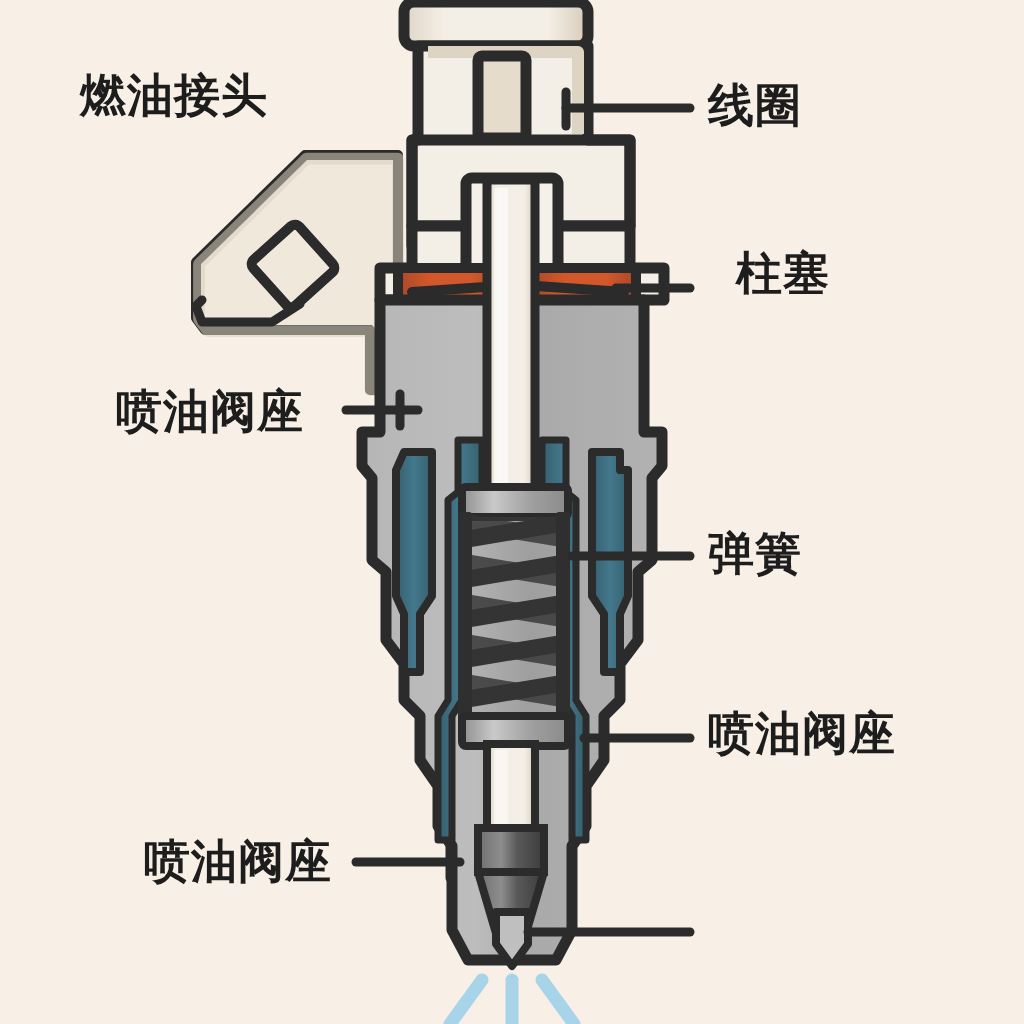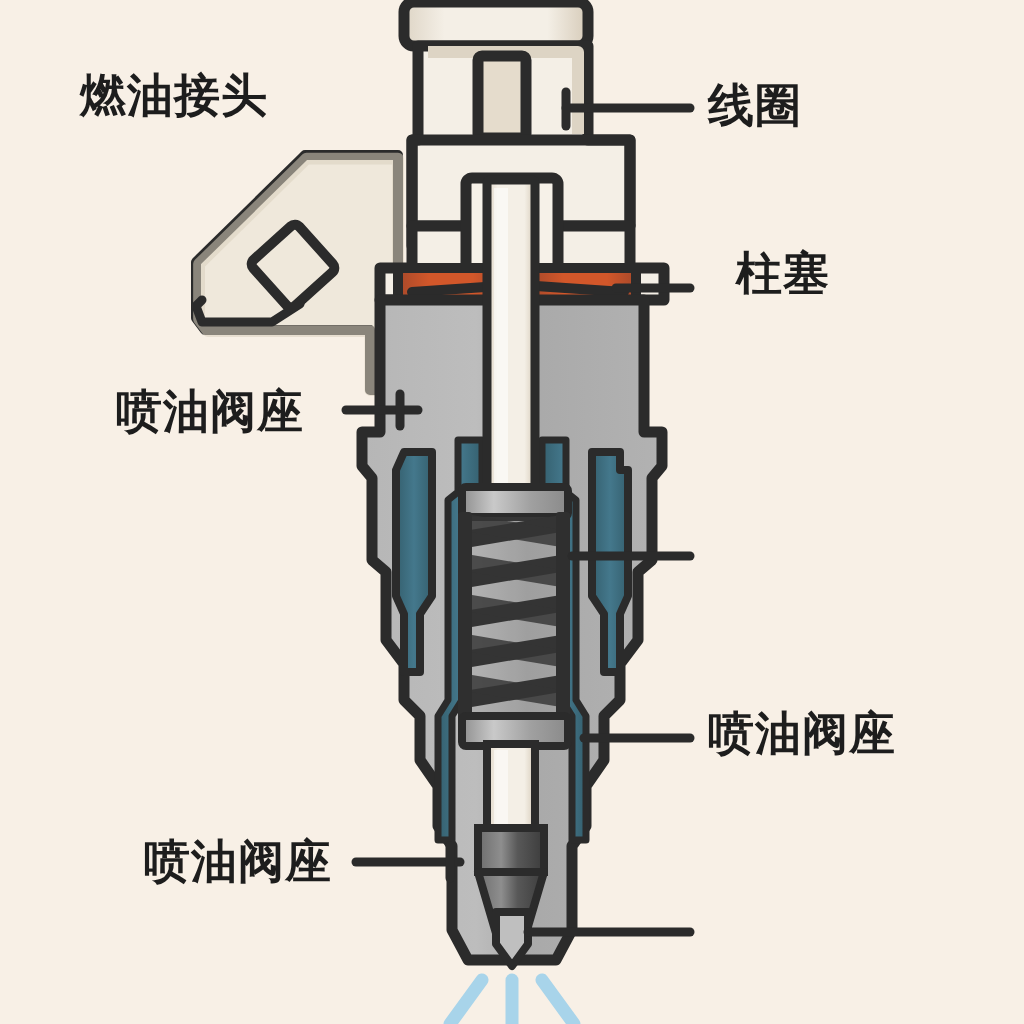--- a/index.html
+++ b/index.html
@@ -269,19 +269,20 @@
   </svg>
 
   <div class="lbl lbl-left" style="left:80px; top:72px;">燃油接头</div>
 
   <div class="lbl lbl-right" style="left:708px; top:82px;">线圈</div>
 
   <div class="lbl lbl-right" style="left:708px; top:250px;margin-left:28px;">柱塞</div>
 
   <div class="lbl lbl-left" style="left:116px; top:388px;">喷油阀座</div>
 
+  <div class="lbl lbl-right" style="left:708px; top:530px;">弹簧</div>
 
   <div class="lbl lbl-right" style="left:708px; top:710px;">喷油阀座</div>
 
   <div class="lbl lbl-left" style="left:144px; top:838px;">喷油阀座</div>
 
 
 </div>
 
 </body></html>

